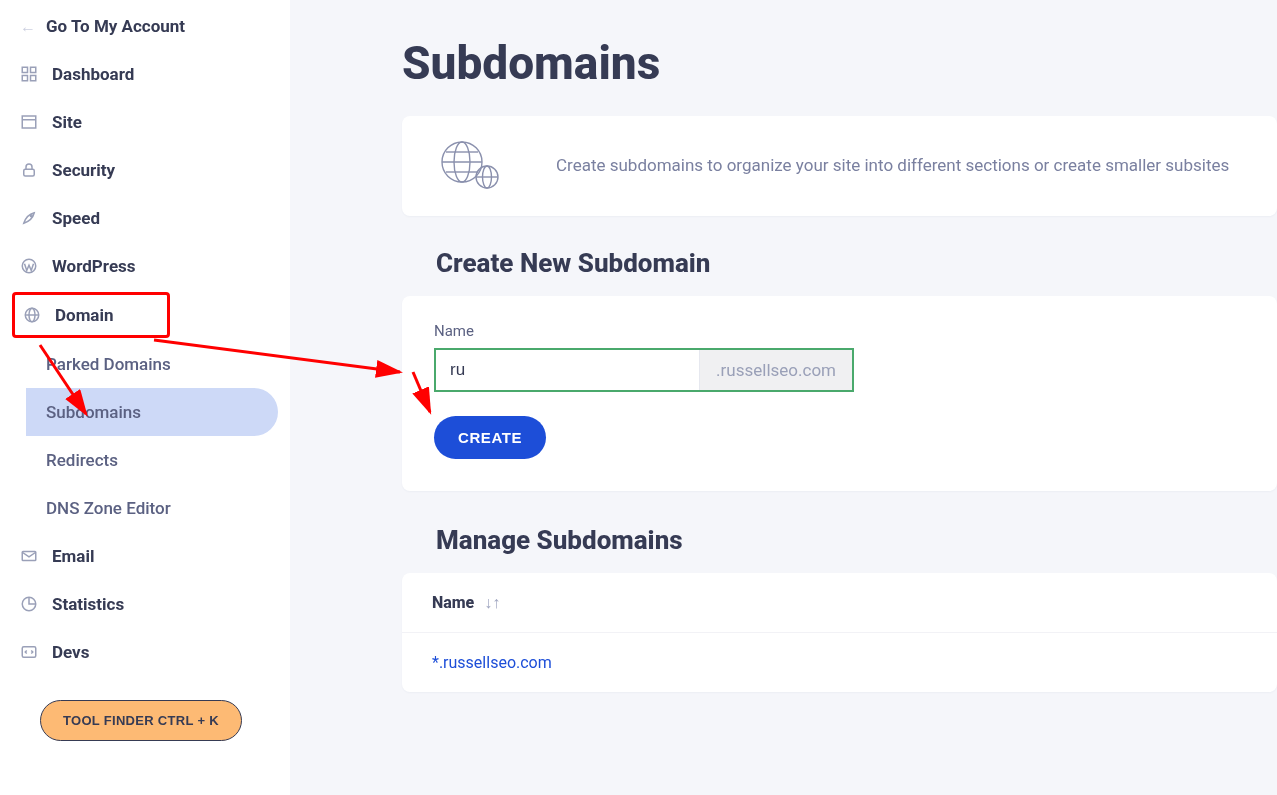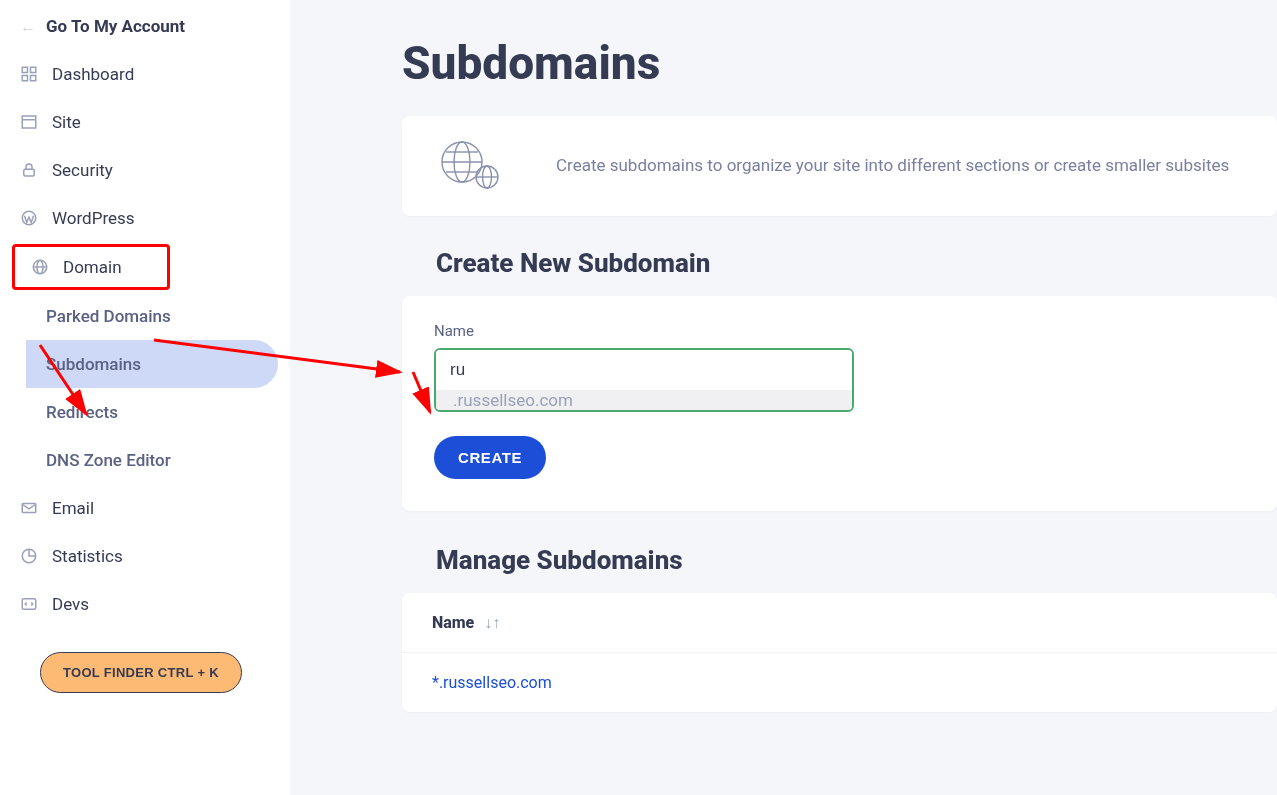--- a/index.html
+++ b/index.html
@@ -1,38 +1,38 @@
 <!DOCTYPE html>
 <html><head>
   <meta charset="utf-8">
   <style>
     * { margin: 0; padding: 0; box-sizing: border-box; }
     body { font-family: -apple-system, BlinkMacSystemFont, "Segoe UI", Roboto, Arial, sans-serif; background:#f5f6fa; color:#363b54; width:1277px; height:795px; overflow:hidden; position:relative; }
     .layout { display:flex; height:100%; }
     .sidebar { width:290px; background:#fff; padding:10px 0 20px 0; display:flex; flex-direction:column; }
     .back-link { display:flex; align-items:center; gap:10px; padding:6px 20px 14px 20px; font-weight:700; font-size:17px; color:#363b54; }
     .back-link .arrow { color:#ccd0e0; font-size:16px; }
-    .nav-item { display:flex; align-items:center; gap:14px; padding:14px 20px; font-weight:400; font-size:17px; color:#363b54; cursor:pointer; }
+    .nav-item { display:flex; align-items:center; gap:14px; padding:14px 20px; font-weight:700; font-size:17px; color:#363b54; cursor:pointer; }
     .nav-item .icon { width:18px; height:18px; display:flex; align-items:center; justify-content:center; color:#9aa0b8; }
-    .nav-item.highlighted { border:3px solid #ff0000; border-radius:4px; margin:2px 120px 2px 12px; padding:10px 16px; }
+    .nav-item.highlighted { border:3px solid #ff0000; border-radius:4px; margin:2px 120px 2px 12px; padding:10px 8px; }
     .sub-nav { padding-left:26px; }
     .sub-nav .sub-item { padding:14px 20px; font-size:17px; color:#5b6182; font-weight:500; cursor:pointer; }
     .sub-nav .sub-item.active { background:#cdd9f7; border-radius:0 999px 999px 0; margin-right:12px; }
     .tool-finder { margin:24px auto 8px 40px; border:1px solid #363b54; border-radius:999px; padding:12px 22px; font-weight:700; font-size:13px; letter-spacing:.3px; color:#363b54; background:#fdba74; cursor:pointer; display:inline-block; }
     .main { flex:1; padding:36px 0 0 0; overflow:hidden; }
     .main-inner { padding-left:112px; }
     h1.page-title { font-size:46px; font-weight:800; color:#363b54; margin-bottom:26px; }
     .card { background:#fff; border-radius:8px; box-shadow:0 1px 2px rgba(30,40,90,.04); }
     .info-card { display:flex; align-items:center; padding:22px 36px; gap:52px; margin-bottom:32px; }
     .info-icon { flex:0 0 auto; }
     .info-text { font-size:17px; color:#7a80a0; line-height:1.5; }
     h2.section-title { font-size:26px; font-weight:800; color:#363b54; margin-bottom:18px;margin-left:34px; }
     .create-card { padding:26px 32px 32px 32px; margin-bottom:34px; }
     .field-label { font-size:15px; color:#5b6182; margin-bottom:8px; display:block; }
-    .field-row { display:flex; width:420px; border:2px solid #4aa96c; border-radius:6px; overflow:hidden; margin-bottom:24px;flex-direction:column; }
+    .field-row { display:flex; width:420px; border:2px solid #4aa96c; border-radius:0; overflow:hidden; margin-bottom:24px; }
     .field-row input { flex:1; border:none; outline:none; font-size:17px; padding:10px 14px; color:#363b54; }
     .field-suffix { background:#f0f0f2; color:#9aa0b8; font-size:17px; display:flex; align-items:center; padding:0 16px; border-left:1px solid #e6e8ef; }
     .create-btn { background:#1d4ed8; color:#fff; border:none; border-radius:999px; padding:13px 24px; font-size:15px; font-weight:800; letter-spacing:.6px; cursor:pointer; }
     .manage-card { }
     .manage-header { display:flex; align-items:center; padding:20px 30px; border-bottom:1px solid #f2f2f6; font-weight:800; font-size:16px; }
     .sort-icon { color:#a0a6c0; margin-left:10px; font-size:16px; }
     .manage-row { padding:20px 30px; border-bottom:1px solid #f2f2f6; font-size:16px; color:#1d4ed8; }
     .manage-row:last-child { border-bottom:none; }
     
     .anno { position:absolute; pointer-events:none; }
@@ -73,20 +73,29 @@
     <div class="nav-item">
       <span class="icon">
         <svg class="icon-svg" viewBox="0 0 24 24" fill="none" stroke="currentColor" stroke-width="2">
             <rect x="5" y="11" width="14" height="9" rx="2"></rect>
             <path d="M8 11V8a4 4 0 018 0v3"></path>
           </svg>
       </span>
       <span>Security</span>
     </div>
 
+    <div class="nav-item">
+      <span class="icon">
+        <svg class="icon-svg" viewBox="0 0 24 24" fill="none" stroke="currentColor" stroke-width="2">
+            <path d="M5 19c2-6 6-12 14-14-2 8-8 12-14 14z"></path>
+            <circle cx="15" cy="9" r="1.2"></circle>
+          </svg>
+      </span>
+      <span>Speed</span>
+    </div>
 
     <div class="nav-item">
       <span class="icon">
         <svg class="icon-svg" viewBox="0 0 24 24" fill="none" stroke="currentColor" stroke-width="2">
             <circle cx="12" cy="12" r="9"></circle>
             <path d="M6 9l3 9 3-7 3 7 3-9"></path>
           </svg>
       </span>
       <span>WordPress</span>
     </div>

